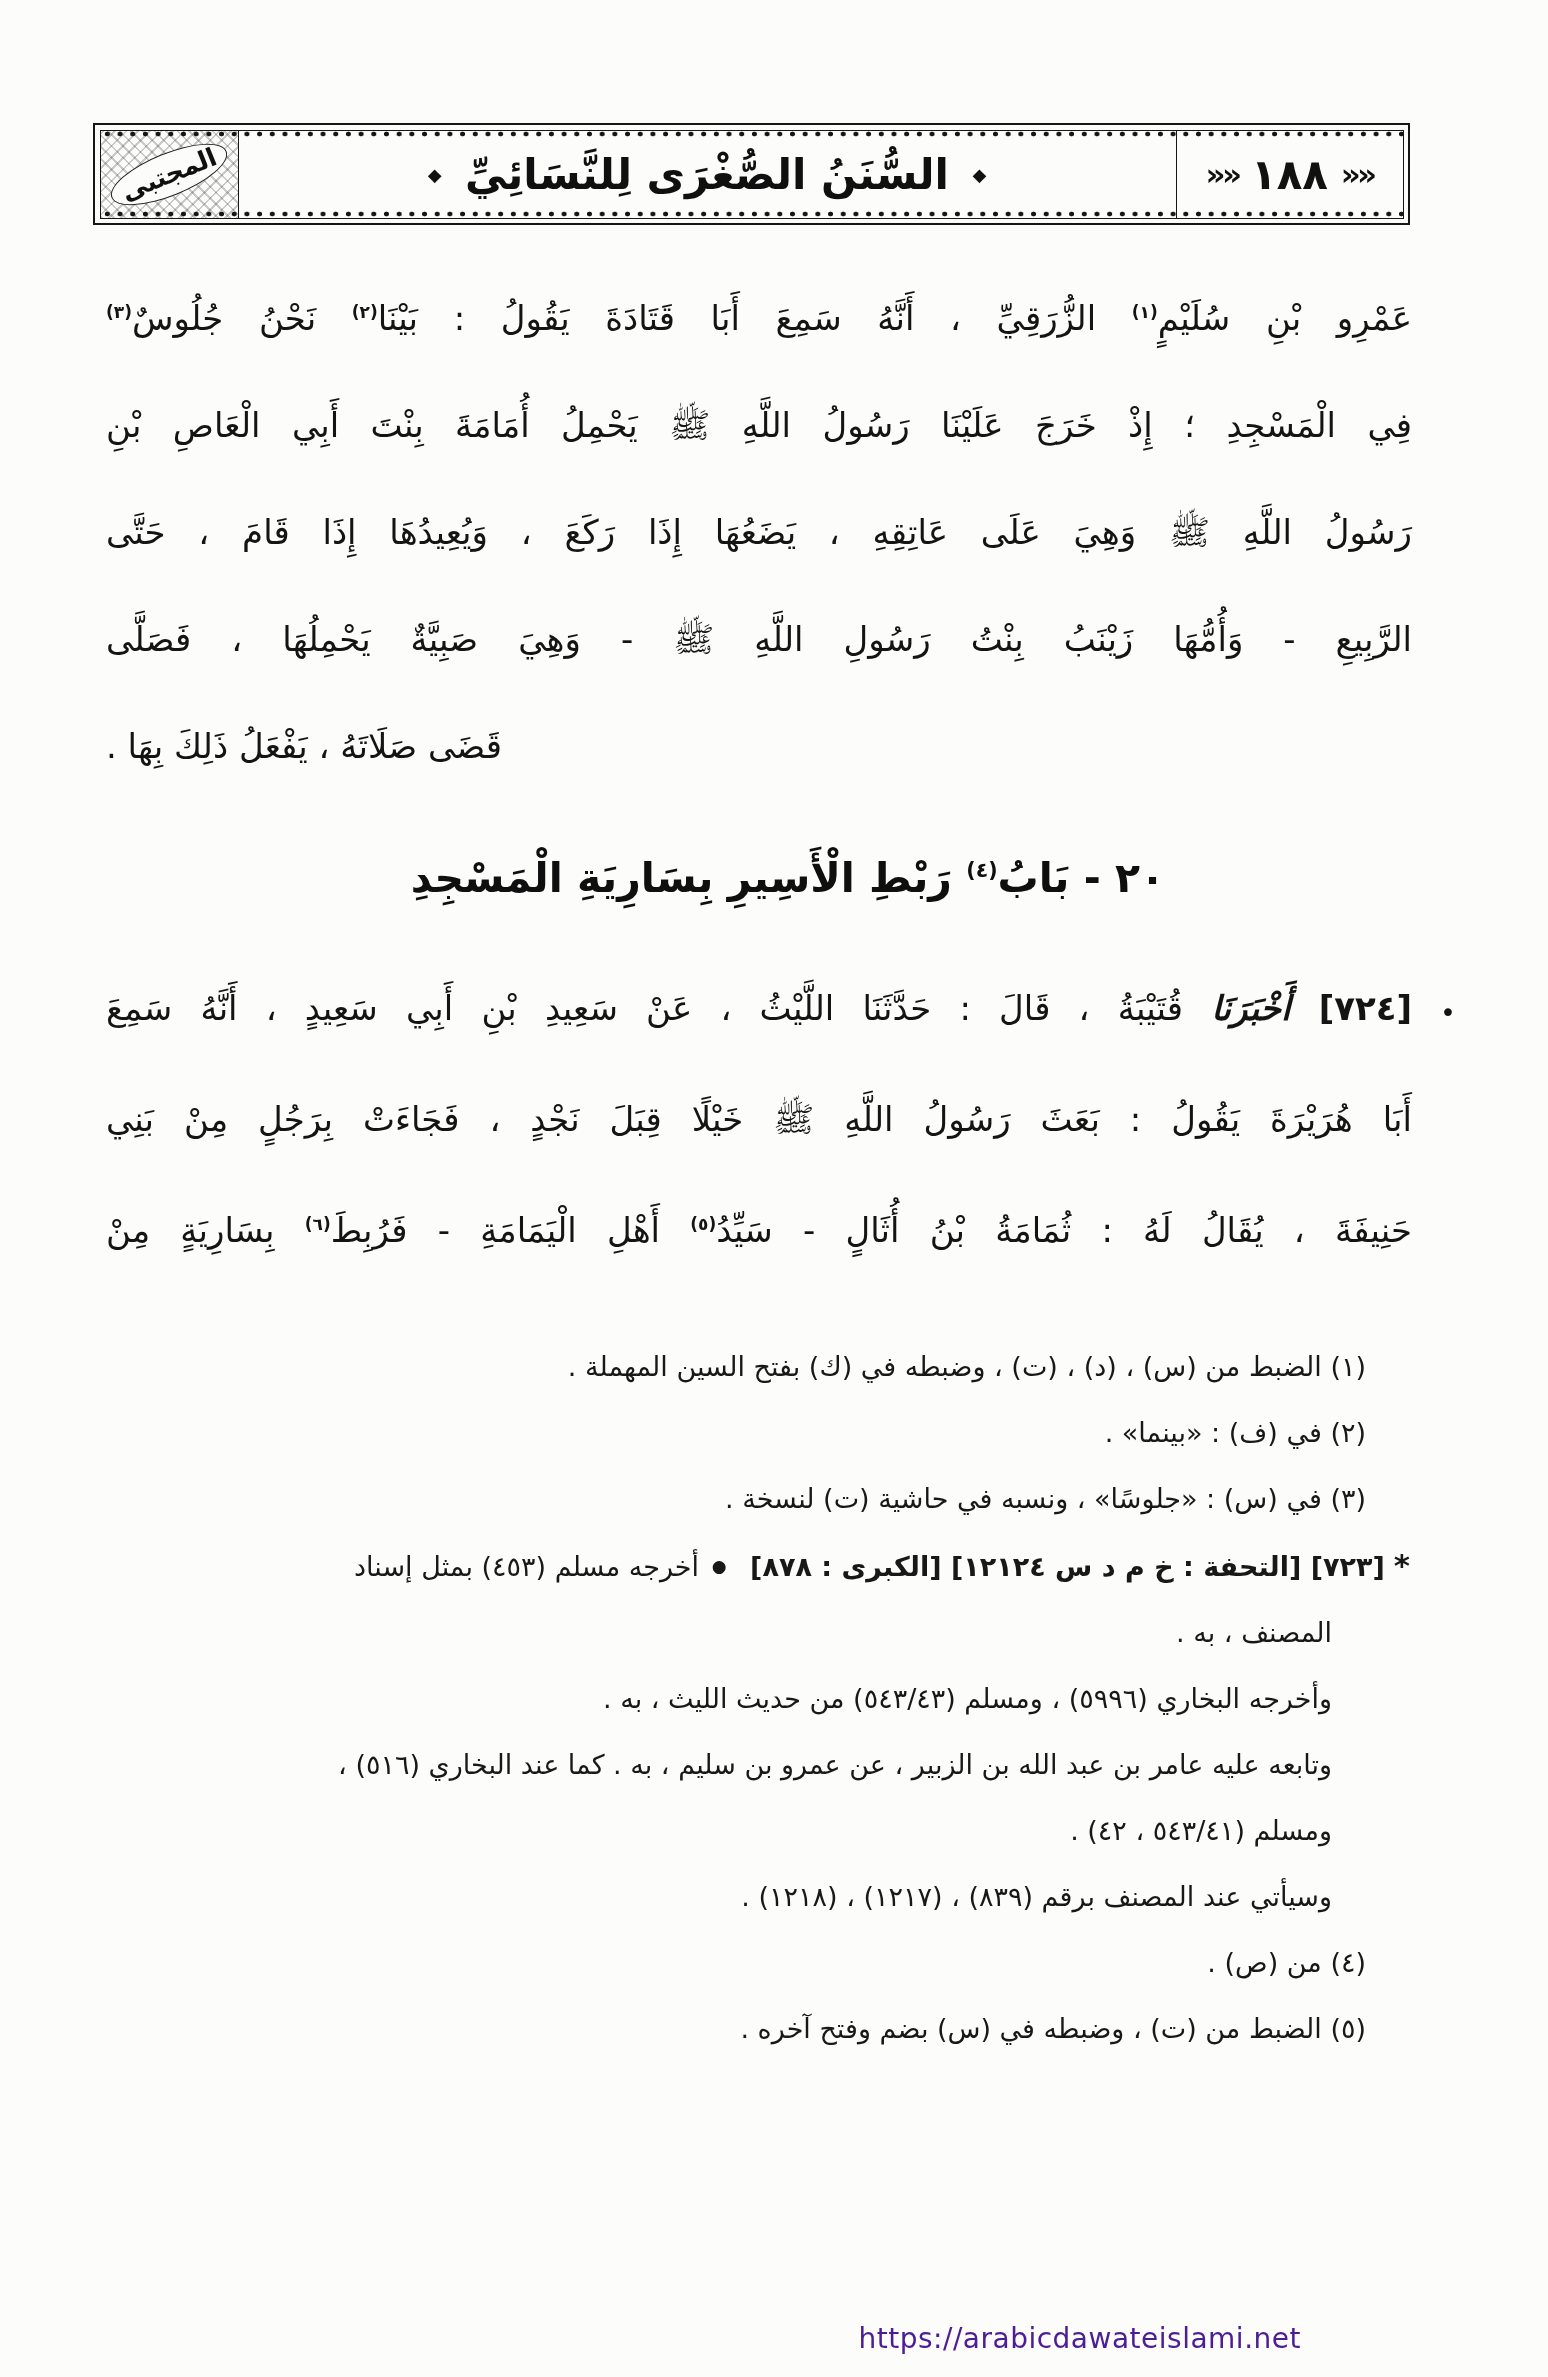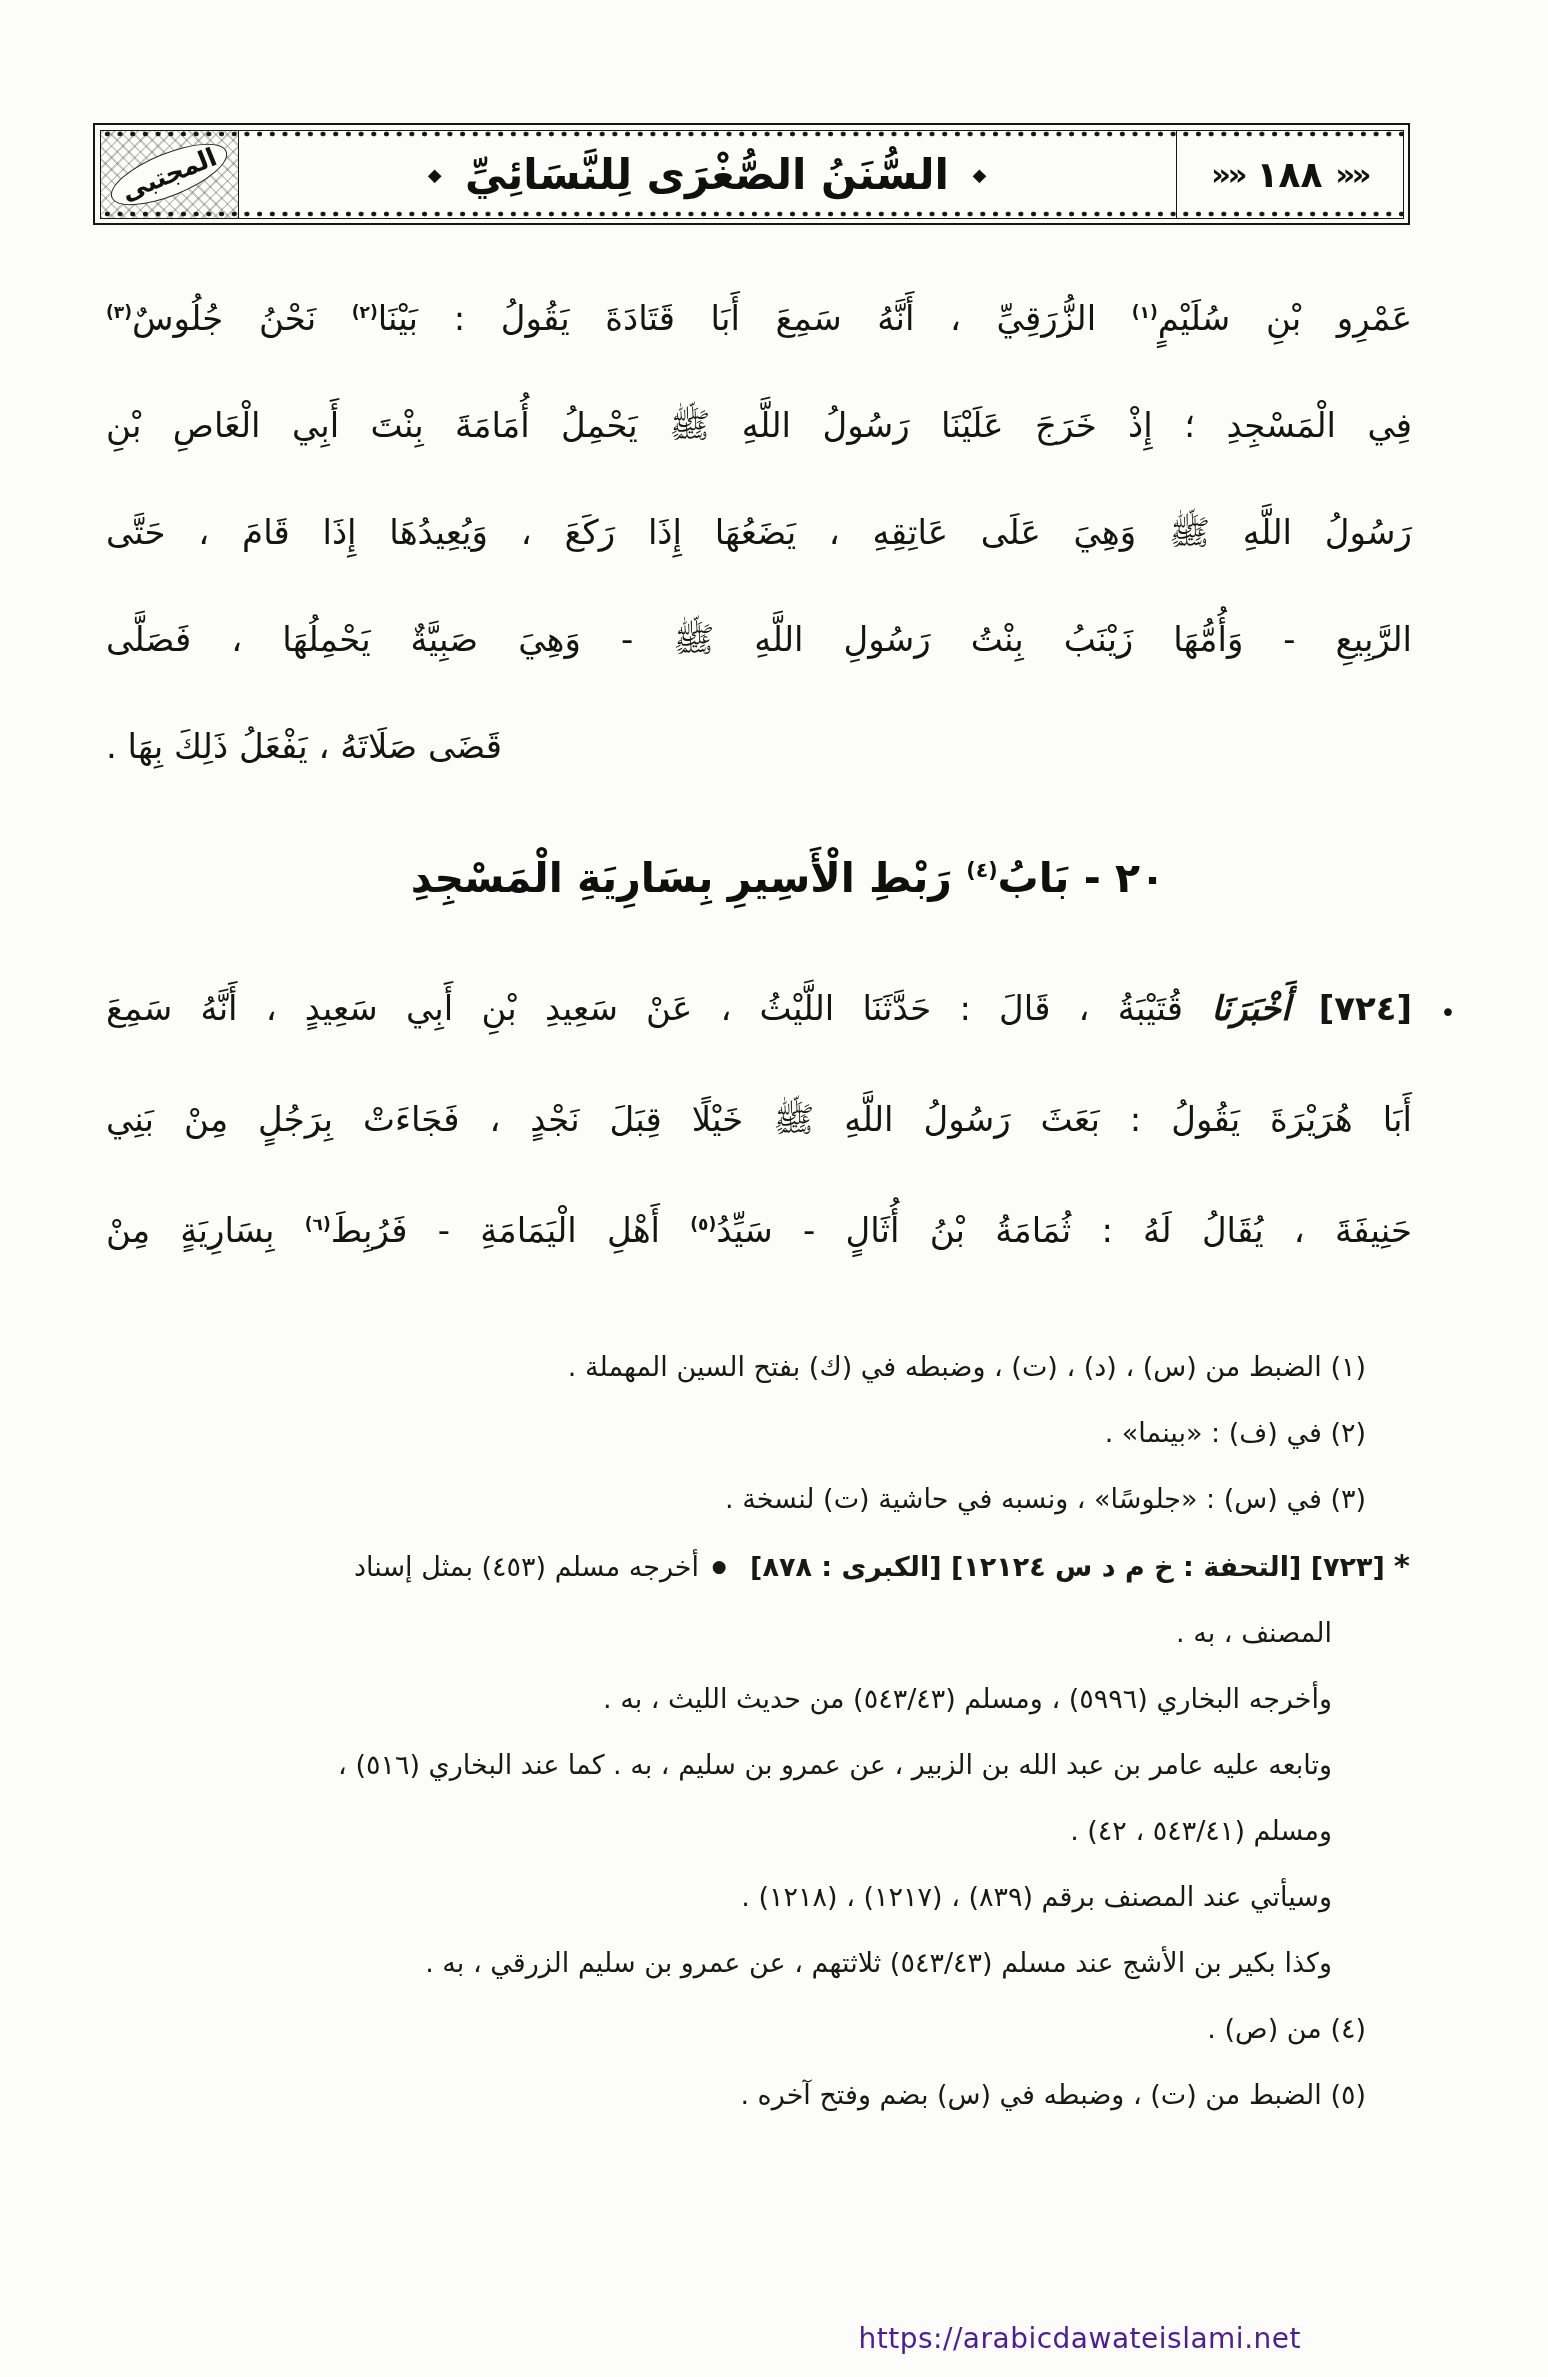--- a/index.html
+++ b/index.html
@@ -34,21 +34,21 @@
       radial-gradient(circle, #161616 2.2px, transparent 2.9px);
     background-size: 12.7px 6.4px, 12.7px 6.4px;
     background-position: left top, left bottom;
     background-repeat: repeat-x, repeat-x;
   }
   .pageno-zone {
     width: 227px;
     display: flex; align-items: center; justify-content: center; gap: 12.7px;
     border-left: 1.8px solid #161616;
   }
-  .pageno { font-size: 36px; font-weight: bold; color: #111; }
+  .pageno { font-size: 42px; font-weight: bold; color: #111; }
   .chev { font-size: 31px; font-weight: bold; color: #111; letter-spacing: -3.6px; }
   .title-zone {
     flex: 1;
     display: flex; align-items: center; justify-content: center; gap: 23.6px;
   }
   .book-title { margin: 0; font-size: 42px; font-weight: bold; color: #101010; letter-spacing: 0.9px; }
   .title-deco { font-size: 18px; color: #111; }
   .cartouche {
     width: 138px;
     border-right: 1.8px solid #161616;
@@ -177,21 +177,20 @@
   <footer class="footnotes">
     <p class="fn">(١) الضبط من (س) ، (د) ، (ت) ، وضبطه في (ك) بفتح السين المهملة .</p>
     <p class="fn">(٢) في (ف) : «بينما» .</p>
     <p class="fn">(٣) في (س) : «جلوسًا» ، ونسبه في حاشية (ت) لنسخة .</p>
     <p class="fn star-line"><span class="star-glyph">*</span><span class="refs">[٧٢٣] [التحفة : خ م د س ١٢١٢٤] [الكبرى : ٨٧٨]</span><span class="dot">●</span><span>أخرجه مسلم (٤٥٣) بمثل إسناد</span></p>
     <p class="fn cont">المصنف ، به .</p>
     <p class="fn cont">وأخرجه البخاري (٥٩٩٦) ، ومسلم (٥٤٣/٤٣) من حديث الليث ، به .</p>
     <p class="fn cont">وتابعه عليه عامر بن عبد الله بن الزبير ، عن عمرو بن سليم ، به . كما عند البخاري (٥١٦) ،</p>
     <p class="fn cont">ومسلم (٥٤٣/٤١ ، ٤٢) .</p>
     <p class="fn cont">وسيأتي عند المصنف برقم (٨٣٩) ، (١٢١٧) ، (١٢١٨) .</p>
-    <p class="fn cont">وكذا بكير بن الأشج عند مسلم (٥٤٣/٤٣) ثلاثتهم ، عن عمرو بن سليم الزرقي ، به .</p>
     <p class="fn">(٤) من (ص) .</p>
     <p class="fn">(٥) الضبط من (ت) ، وضبطه في (س) بضم وفتح آخره .</p>
   </footer>
 
   <div class="watermark">https://arabicdawateislami.net</div>
 
 </div>
 
 
 </body></html>

